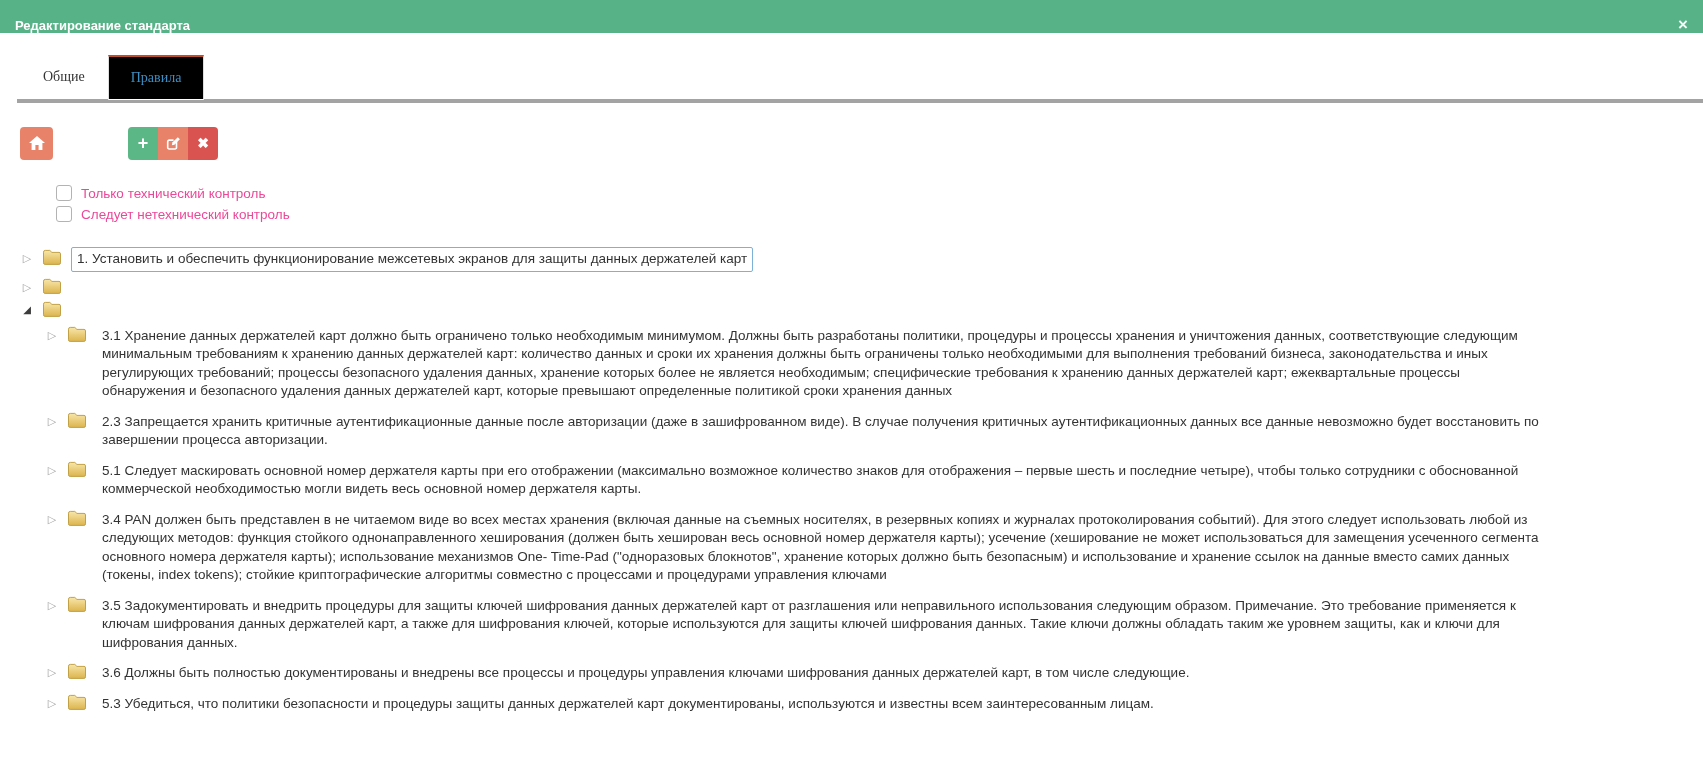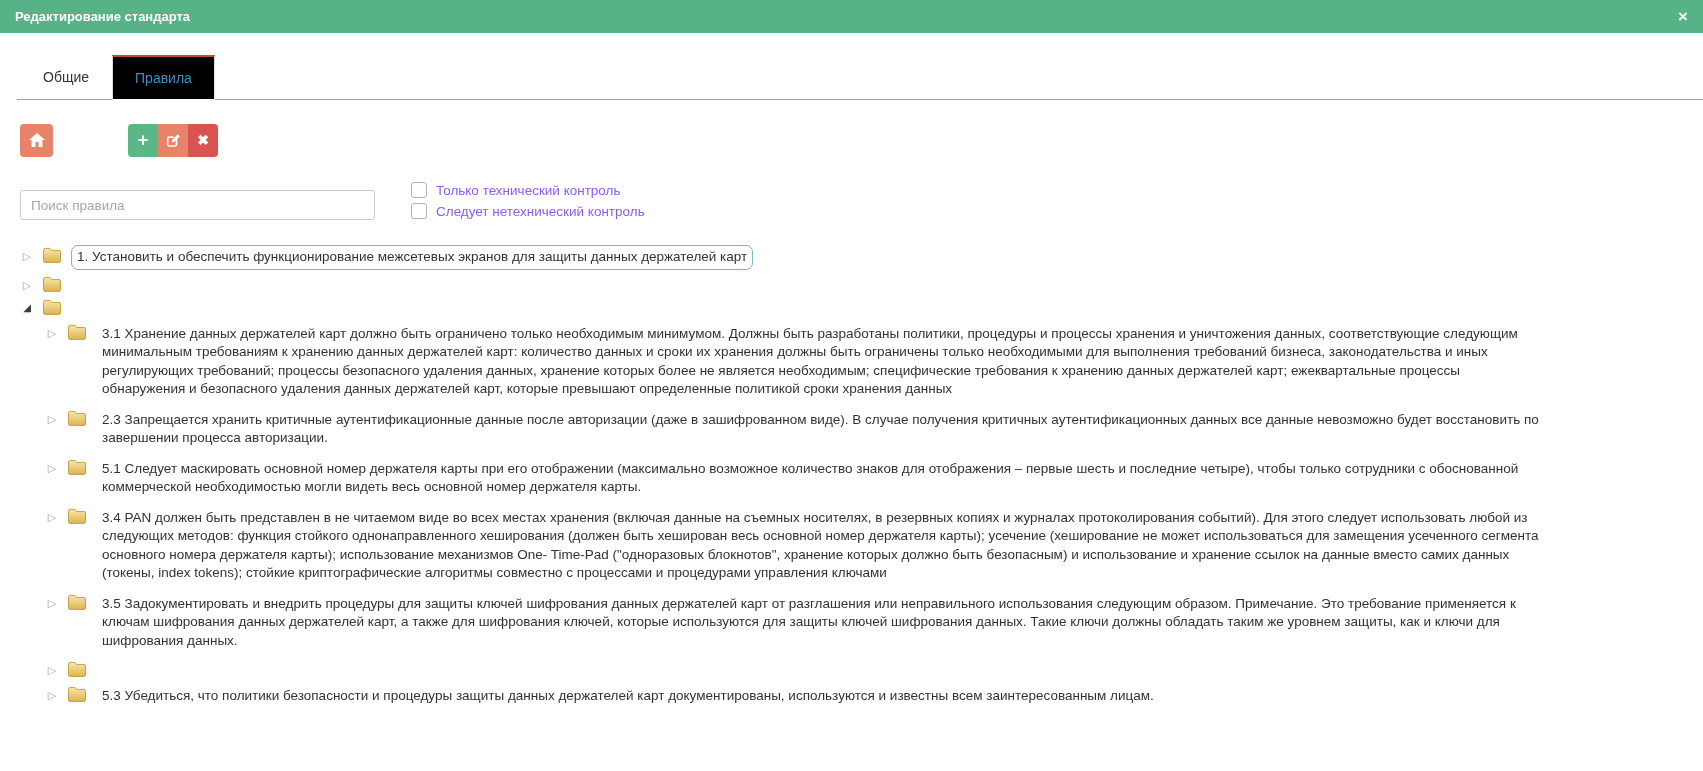--- a/index.html
+++ b/index.html
@@ -1,26 +1,26 @@
 <!DOCTYPE html>
 <html><head>
 <meta charset="utf-8">
 <style>
   * { box-sizing: border-box; margin: 0; padding: 0; }
   html,body { width: 1703px; height: 771px; background: #fff; overflow: hidden;
               font-family: "Liberation Sans", sans-serif; }
 
   
   .titlebar { height: 33px; background: #57b287; color: #fff; display: flex;
-              align-items: center; justify-content: space-between; padding: 0 15px; }
+              align-items: flex-end; justify-content: space-between; padding: 0 15px; }
   .titlebar .title { font-size: 13px; font-weight: bold; }
   .titlebar .close { font-size: 17px; line-height: 1; cursor: pointer; font-weight: bold; opacity: .95; }
 
   
-  .tabbar { margin: 22px 0 8px 17px; display: flex; border-bottom: 1px solid #a3a3a3; padding-left: 3px; }
+  .tabbar { margin: 22px 0 8px 17px; display: flex; border-bottom: 4px solid #a3a3a3; padding-left: 3px; font-family: Liberation Serif, serif; }
   .tab { padding: 13px 22px; font-size: 14px; color: #333; cursor: pointer; position: relative;
          margin-bottom: -1px; background: transparent; border: 1px solid transparent; }
   .tab.active { background: #000000; color: #3d8ec2; border-color: #ddd; border-bottom-color: #fff;
                 border-top: 2px solid #bf4e2d; }
 
   
   .toolbar { margin: 23px 0 0 20px; display: flex; align-items: center; height: 34px; }
   .btn { border: none; color: #fff; width: 33px; height: 33px; display: inline-flex;
          align-items: center; justify-content: center; cursor: pointer; font-size: 15px;
          font-family: "Liberation Sans", sans-serif; }
@@ -31,35 +31,35 @@
   .btn-edit { background: #e8836a; }
   .btn-del { background: #d95350; border-radius: 0 4px 4px 0; font-size: 14px; font-weight: bold; }
 
   
   .search-row { margin: 25px 0 0 20px; display: flex; align-items: flex-start; }
   .search-input { width: 355px; height: 30px; margin-top: 8px; border: 1px solid #ccc;
                   border-radius: 3px; padding: 0 10px; font-size: 13.5px; color: #333;
                   font-family: "Liberation Sans", sans-serif; outline: none; }
   .search-input::placeholder { color: #a6a6a6; }
   .filters { margin-left: 36px; display: flex; flex-direction: column; gap: 5px; }
-  .filter { display: flex; align-items: center; gap: 9px; font-size: 13.5px; color: #8b5cf6; cursor: pointer; }
+  .filter { display: flex; align-items: center; gap: 9px; font-size: 13.5px; color: #ec4899; cursor: pointer; }
   .cb { width: 16px; height: 16px; border: 1px solid #b3b3b3; border-radius: 3px; background: #fff; flex: none; }
 
   
   .tree { margin: 25px 0 0 20px; width: 1528px; }
   .node { display: flex; align-items: flex-start; margin: 4px 0; }
   .children { padding-left: 25px; }
   .children .node { margin: 6px 0; }
   .expander { flex: none; width: 14px; margin-right: 8px; margin-top: 3px; text-align: center;
               font-size: 11px; color: #a2a2a2; line-height: 16px; cursor: pointer; }
   .expander.expanded { color: #3c3c3c; font-size: 10px; }
   .folder { flex: none; width: 20px; height: 17px; margin-right: 9px; margin-top: 2px; }
   .nlabel { font-size: 13.5px; line-height: 18.5px; color: #333; padding: 2px 5px;
             border: 1px solid transparent; cursor: default; }
-  .nlabel.selected { border: 1px solid #7cb1d8; border-radius: 7px; }
+  .nlabel.selected { border: 1px solid #7cb1d8; border-radius: 2px; }
 </style>
 </head>
 <body>
 
 <svg width="0" height="0" style="position:absolute" aria-hidden="true">
   <defs>
     <linearGradient id="folderGrad" x1="0" y1="0" x2="0" y2="1">
       <stop offset="0" stop-color="#f7e7ab"></stop>
       <stop offset="1" stop-color="#dcb44d"></stop>
     </linearGradient>
@@ -96,21 +96,20 @@
         </svg>
       </span>
     </button>
     <button class="btn btn-del">
       <span>✖</span>
     </button>
   </div>
 </div>
 
 <div class="search-row">
-  <input class="search-input" type="text" placeholder="Поиск правила" style="">
   <div class="filters">
     <label class="filter">
       <span class="cb"></span>
       <span>Только технический контроль</span>
     </label>
     <label class="filter">
       <span class="cb"></span>
       <span>Следует нетехнический контроль</span>
     </label>
   </div>
@@ -170,20 +169,21 @@
         <span class="folder"><svg width="20" height="17" viewBox="0 0 20 17">
             <path d="M1.5 3.2 Q1.5 1.4 3.3 1.4 H7.8 L9.9 3.4 H17 Q18.5 3.4 18.5 4.9 V13.8 Q18.5 15.4 16.9 15.4 H3.1 Q1.5 15.4 1.5 13.8 Z" fill="url(#folderGrad)" stroke="#c2a046" stroke-width="1"></path>
           </svg></span>
         <span class="nlabel">3.5 Задокументировать и внедрить процедуры для защиты ключей шифрования данных держателей карт от разглашения или неправильного использования следующим образом. Примечание. Это требование применяется к ключам шифрования данных держателей карт, а также для шифрования ключей, которые используются для защиты ключей шифрования данных. Такие ключи должны обладать таким же уровнем защиты, как и ключи для шифрования данных.</span>
       </div>
       <div class="node">
         <span class="expander">▷</span>
         <span class="folder"><svg width="20" height="17" viewBox="0 0 20 17">
             <path d="M1.5 3.2 Q1.5 1.4 3.3 1.4 H7.8 L9.9 3.4 H17 Q18.5 3.4 18.5 4.9 V13.8 Q18.5 15.4 16.9 15.4 H3.1 Q1.5 15.4 1.5 13.8 Z" fill="url(#folderGrad)" stroke="#c2a046" stroke-width="1"></path>
           </svg></span>
+        <span class="nlabel">3.6 Должны быть полностью документированы и внедрены все процессы и процедуры управления ключами шифрования данных держателей карт, в том числе следующие.</span>
       </div>
       <div class="node">
         <span class="expander">▷</span>
         <span class="folder"><svg width="20" height="17" viewBox="0 0 20 17">
             <path d="M1.5 3.2 Q1.5 1.4 3.3 1.4 H7.8 L9.9 3.4 H17 Q18.5 3.4 18.5 4.9 V13.8 Q18.5 15.4 16.9 15.4 H3.1 Q1.5 15.4 1.5 13.8 Z" fill="url(#folderGrad)" stroke="#c2a046" stroke-width="1"></path>
           </svg></span>
         <span class="nlabel">5.3 Убедиться, что политики безопасности и процедуры защиты данных держателей карт документированы, используются и известны всем заинтересованным лицам.</span>
       </div>
     </div>
   </div>

